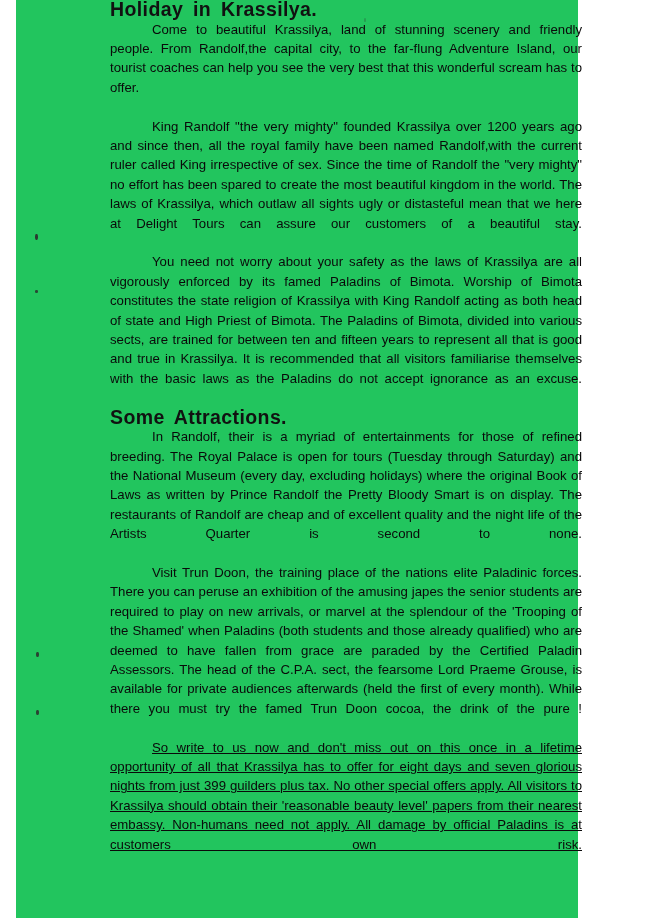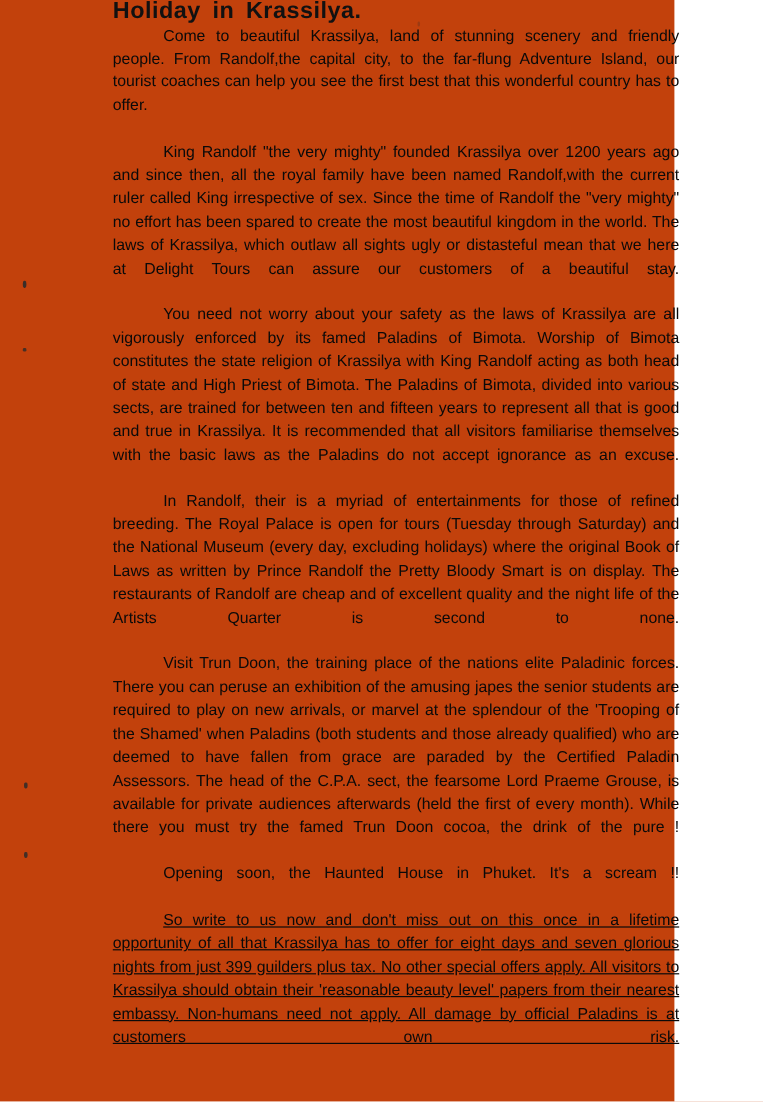--- a/index.html
+++ b/index.html
@@ -11,25 +11,25 @@
     width: 650px;
     height: 918px;
     position: relative;
     font-family: "Liberation Sans", sans-serif;
     color: #000000;
     overflow: hidden;
   }
 
   #page {
     position: absolute;
-    left: 0;
+    left: 16px;
     top: 0;
     width: 562px;
     height: 918px;
-    background: #c2410c;
+    background: #22c55e;
   }
 
   
   .column {
     position: absolute;
     left: 94px;
     top: 0;
     width: 472px;
   }
 
@@ -90,32 +90,32 @@
 </style>
 </head>
 <body>
 
 <div id="page">
 
   <div class="column">
 
     <h1 class="doc-heading heading-holiday">Holiday in Krassilya.</h1>
 
-    <p class="para indent gap-after-h1">Come to beautiful Krassilya, land of stunning scenery and friendly people. From Randolf,the capital city, to the far-flung Adventure Island, our tourist coaches can help you see the first best that this wonderful country has to offer.</p>
+    <p class="para indent gap-after-h1">Come to beautiful Krassilya, land of stunning scenery and friendly people. From Randolf,the capital city, to the far-flung Adventure Island, our tourist coaches can help you see the very best that this wonderful scream has to offer.</p>
 
     <p class="para indent">King Randolf "the very mighty" founded Krassilya over 1200 years ago and since then, all the royal family have been named Randolf,with the current ruler called King irrespective of sex. Since the time of Randolf the "very mighty" no effort has been spared to create the most beautiful kingdom in the world. The laws of Krassilya, which outlaw all sights ugly or distasteful mean that we here at Delight Tours can assure our customers of a beautiful stay.</p>
 
     <p class="para indent">You need not worry about your safety  as the laws of Krassilya are all vigorously enforced by its famed Paladins of Bimota. Worship of Bimota constitutes the state religion of Krassilya with King Randolf acting as both head of state and High Priest of Bimota. The Paladins of Bimota, divided into various sects, are trained for between ten and fifteen years to represent all that is good and true in Krassilya. It is recommended that all visitors familiarise themselves with the basic laws as the Paladins do not accept ignorance as an excuse.</p>
 
+    <h1 class="doc-heading heading-attractions">Some  Attractions.</h1>
 
     <p class="para indent gap-after-h1">In Randolf, their is a myriad of entertainments for those of refined breeding. The Royal Palace is open for tours (Tuesday through Saturday) and the National Museum (every day, excluding holidays) where the original Book of Laws as written by Prince Randolf the Pretty Bloody Smart is on display. The restaurants of Randolf are cheap and of excellent quality and the night life of the Artists Quarter is second to none.</p>
 
     <p class="para indent">Visit Trun Doon, the training place of the nations elite Paladinic forces. There you can peruse an exhibition of the amusing japes the senior students are required to play on new arrivals, or marvel at the splendour of the 'Trooping of the Shamed' when Paladins (both students and those already qualified) who are deemed to have fallen from grace are paraded by the Certified Paladin Assessors. The head of the C.P.A. sect, the fearsome Lord Praeme Grouse, is available for private audiences afterwards (held the first of every month). While there you must try the famed Trun Doon cocoa, the drink of the pure !</p>
 
-    <p class="para indent">Opening soon, the Haunted House in Phuket. It's a scream !!</p>
 
     <p class="para indent gap-before-closing">So write to us now and don't miss out on this once in a lifetime opportunity of all that Krassilya has to offer for  eight days and seven glorious nights from just 399 guilders plus tax. No other special offers apply. All visitors to Krassilya should obtain their 'reasonable beauty level' papers from their nearest embassy. Non-humans need not apply. All damage by official Paladins is at customers own risk.</p>
 
   </div>
 
   <div id="specks">
       <div class="speck" style="left: 348px; top: 18px; width: 2px; height: 4px; opacity: 0.25;"></div>
       <div class="speck" style="left: 19px; top: 234px; width: 3px; height: 6px; opacity: 0.9;"></div>
       <div class="speck" style="left: 19px; top: 290px; width: 3px; height: 3px; opacity: 0.8;"></div>
       <div class="speck" style="left: 20px; top: 652px; width: 3px; height: 5px; opacity: 0.85;"></div>

